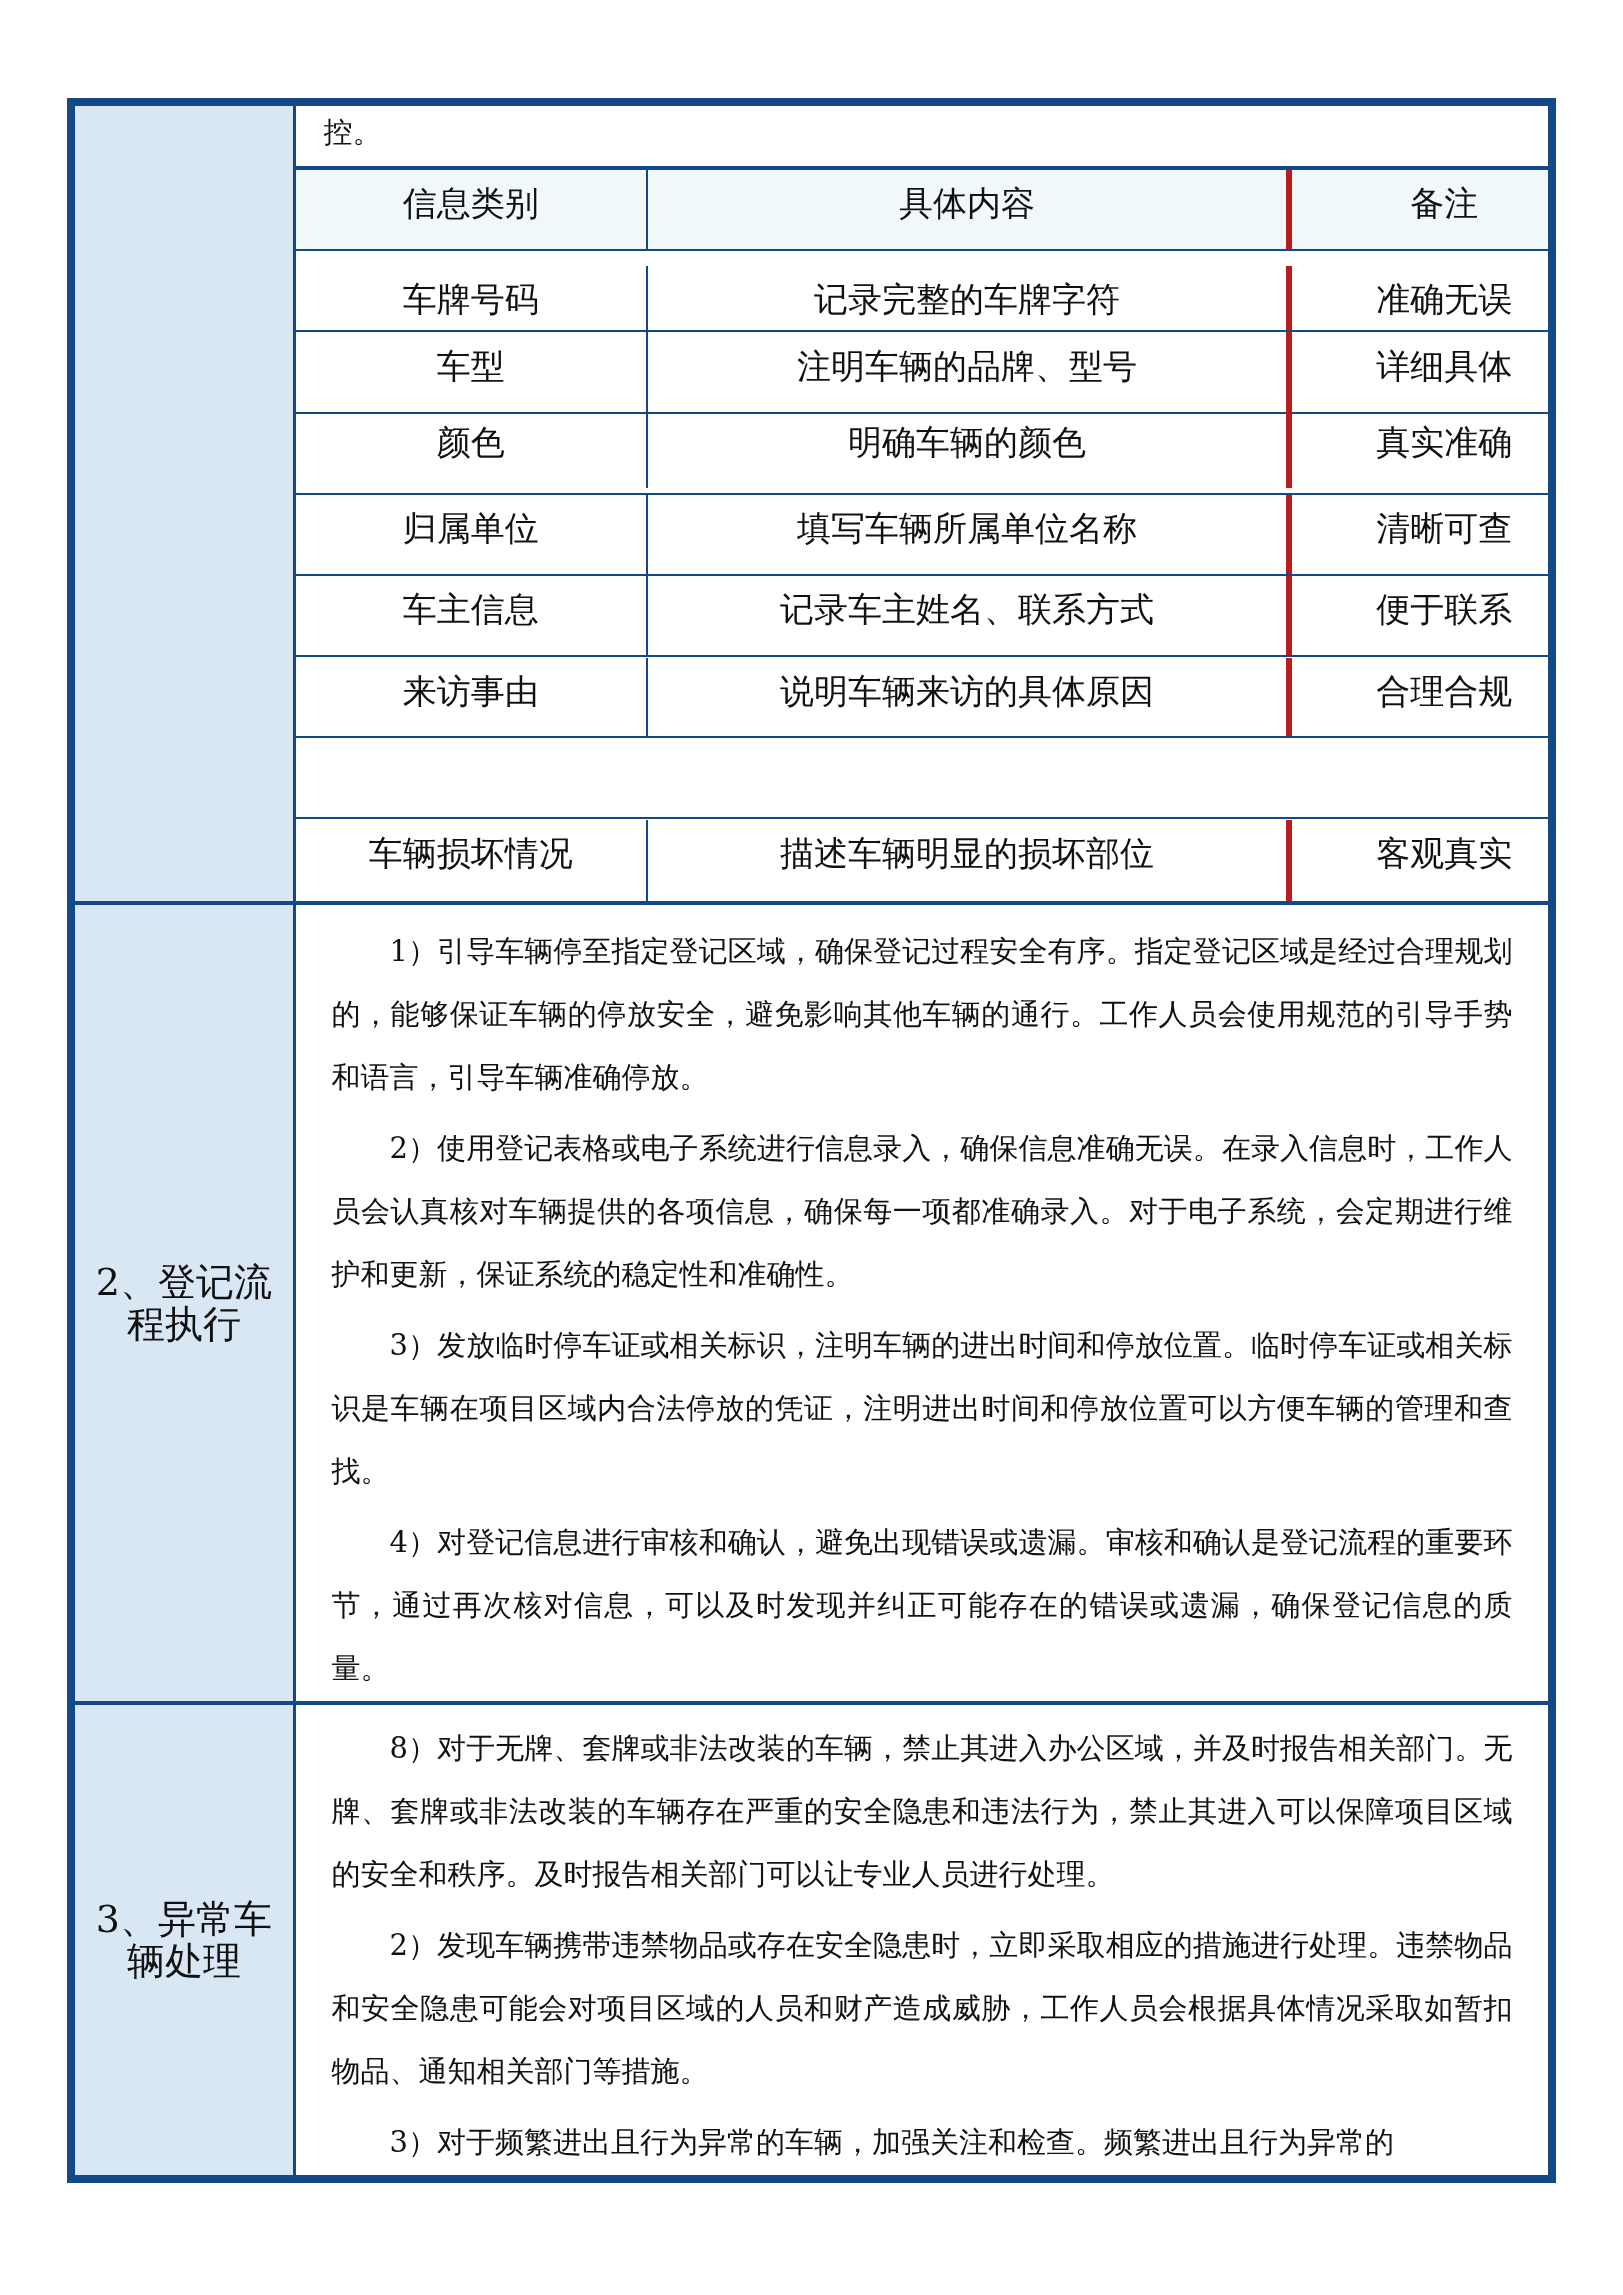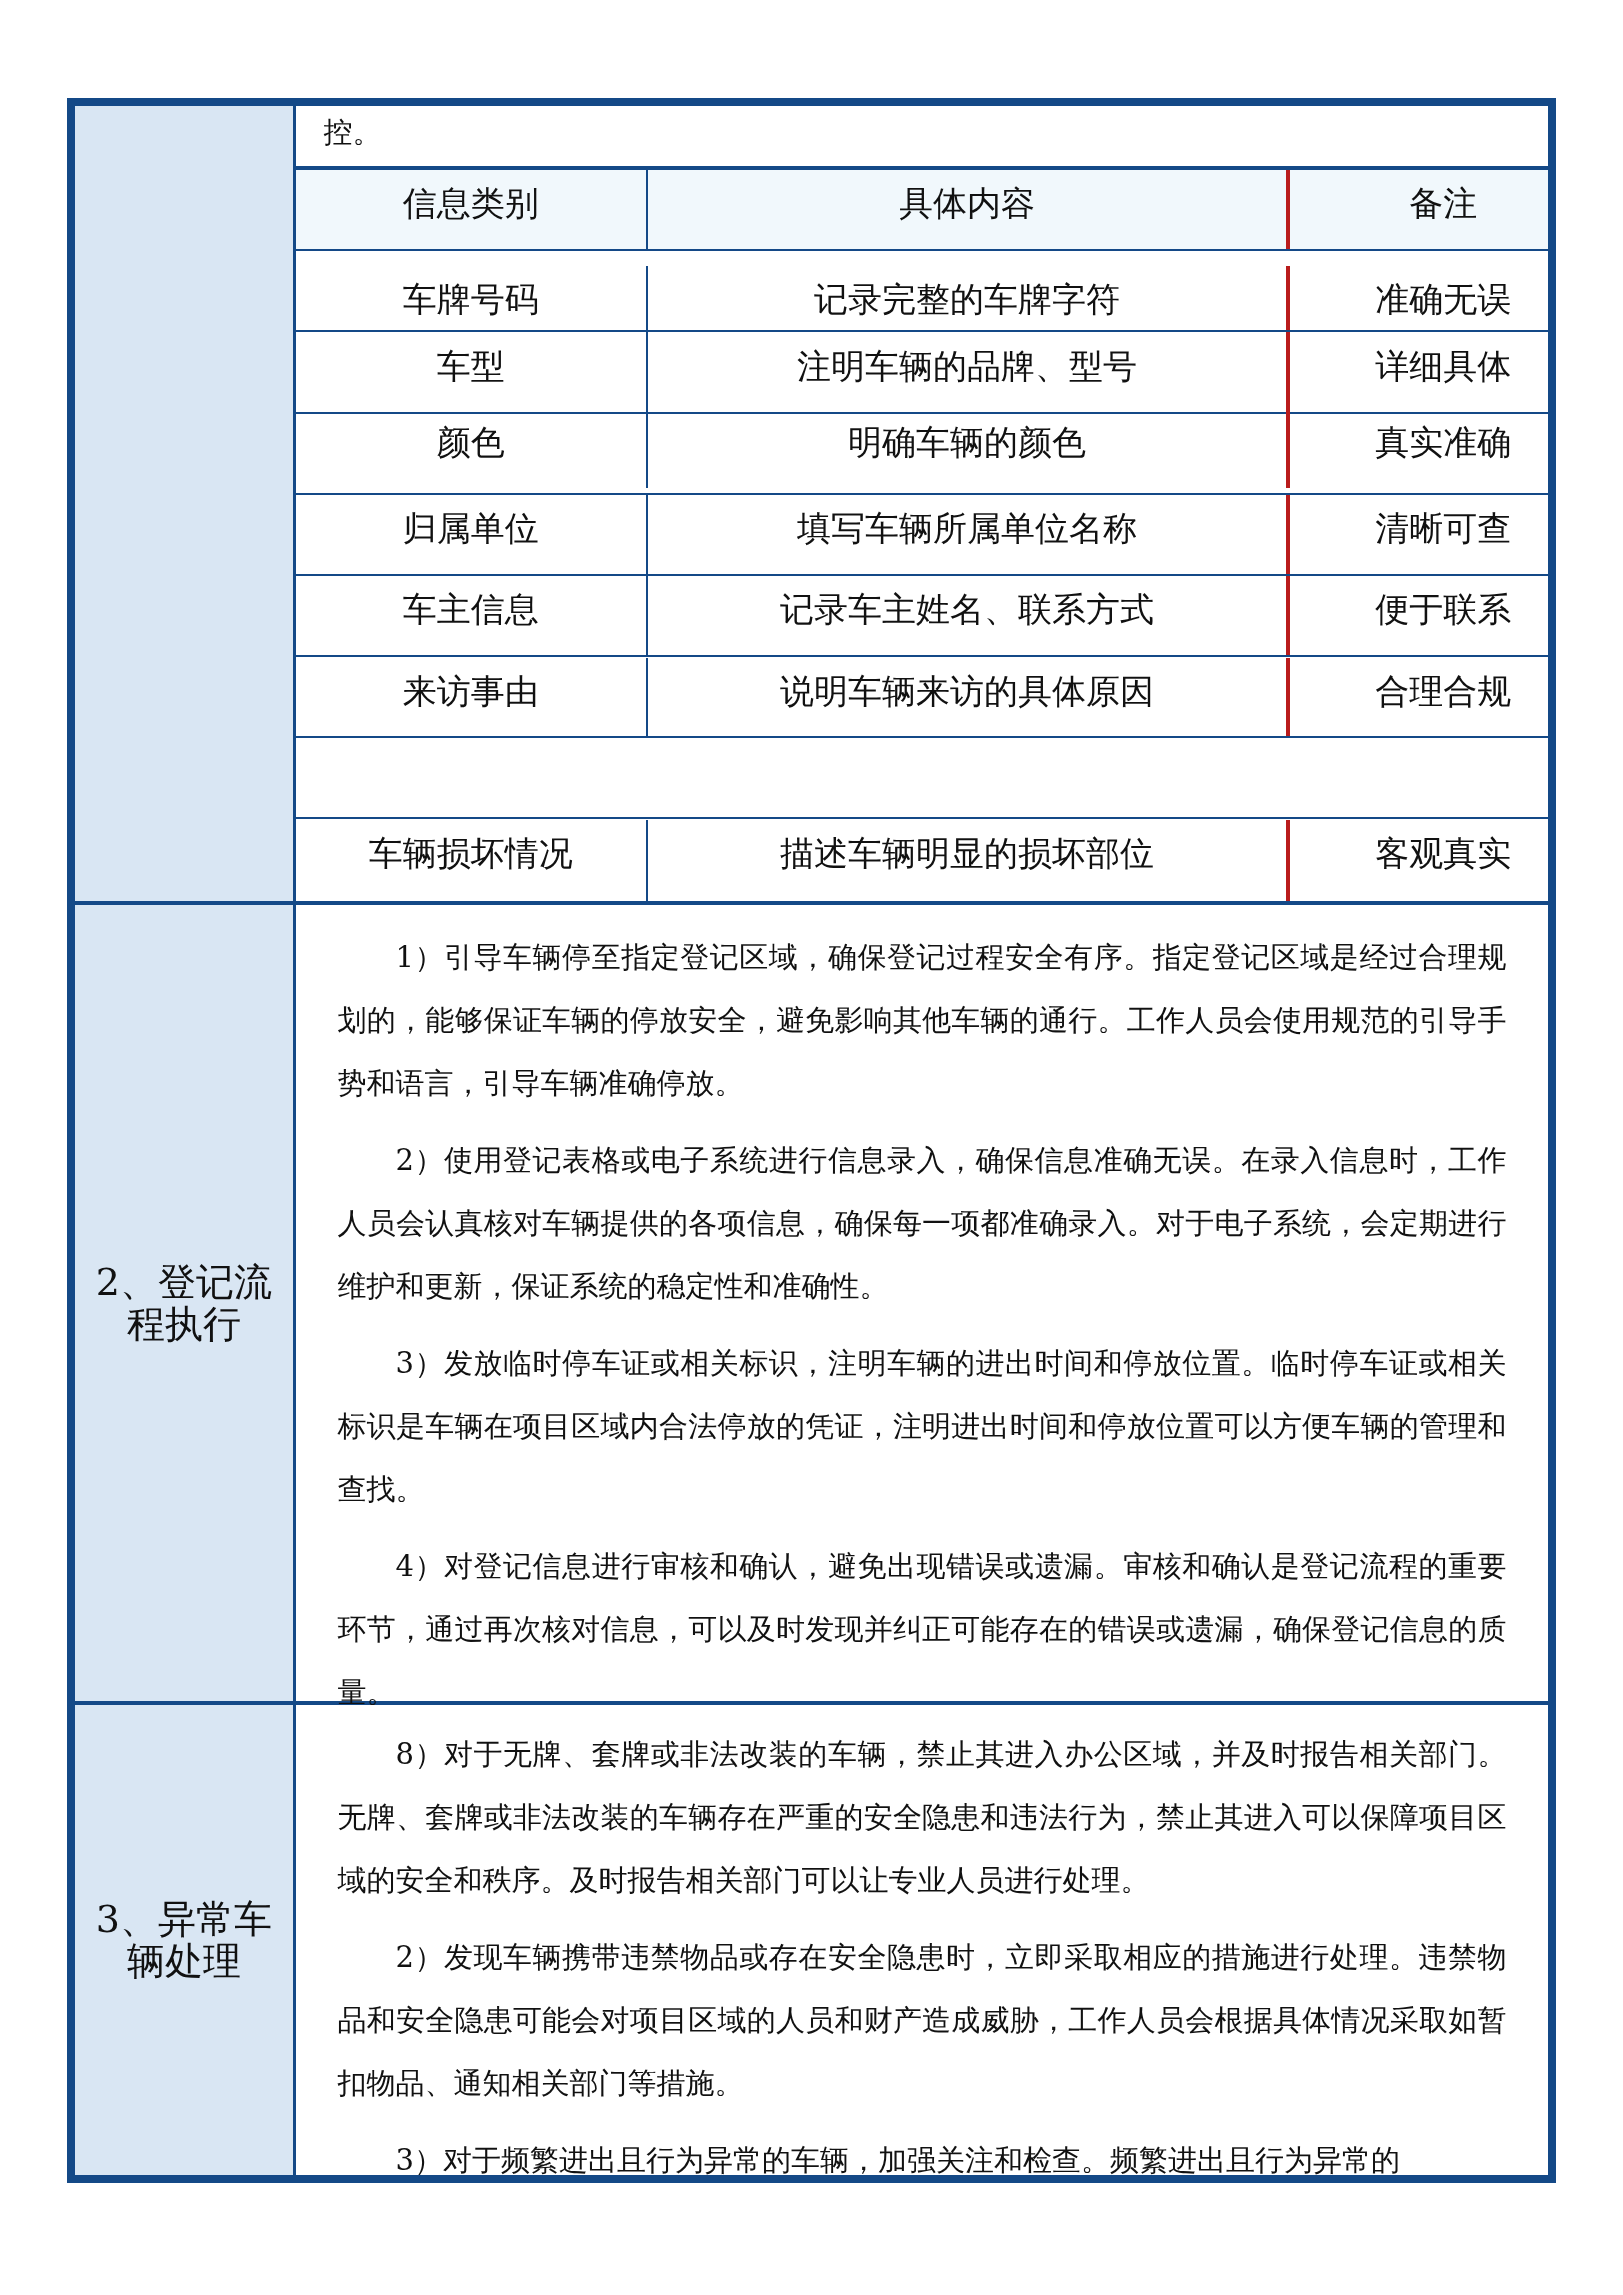--- a/index.html
+++ b/index.html
@@ -19,25 +19,25 @@
   .right { position: absolute; left: 229px; width: 1252px; background: #fff; }
   .cont-text {
     position: absolute; left: 27.5px; top: 5.2px; font-size: 29px; line-height: 42px;
   }
   .inner-row { position: absolute; left: 0; width: 1252px; display: flex; }
   .cell {
     box-sizing: border-box; text-align: center; font-size: 34px; padding-top: 14.4px; line-height: 39px;
   }
   .c1 { width: 357px; }
   .c2 { width: 654px; border-left: 2.6px solid #144987; }
-  .c3 { width: 266px; border-left: 4px solid #b91c1c; padding-left: 48px; }
+  .c3 { width: 266px; border-left: 6px solid #b91c1c; padding-left: 48px; }
   .hdr { background: #f1f8fc; }
   .rowline { position: absolute; left: 0; width: 1252px; height: 2.6px; background: #144987; }
   .para {
-    margin: 14px; font-size: 29px; line-height: 63px; text-indent: 58px; text-align: justify;
+    margin: 8px; font-size: 29px; line-height: 63px; text-indent: 58px; text-align: justify;
   }
   .paras { position: absolute; left: 27.5px; right: 27.5px; top: 0; }
 </style>
 </head>
 <body>
 
 <div class="frame">
 
   <div class="left" style="top:7.9px; height:795px;"></div>
   <div class="right" style="top:7.9px; height:795px;">

